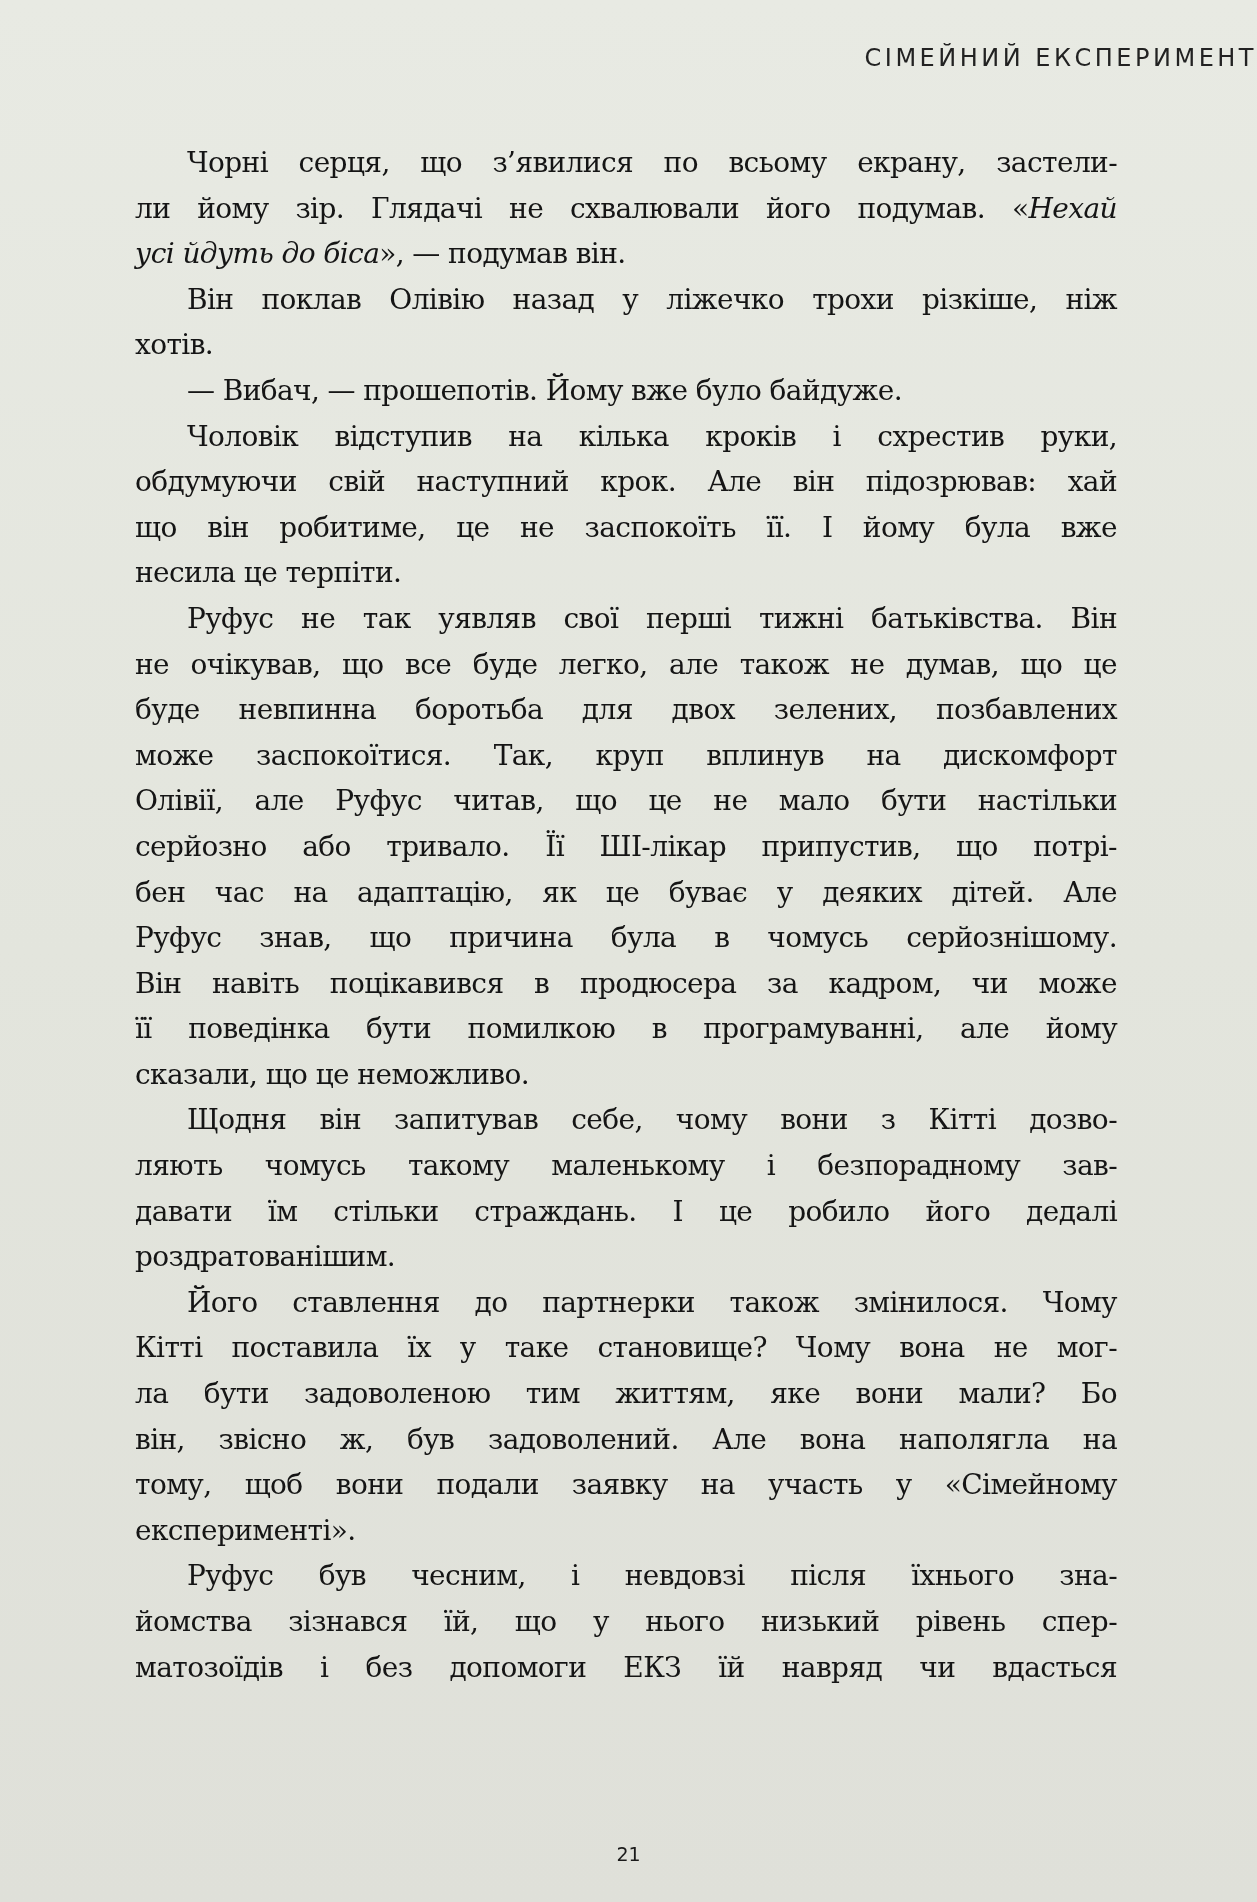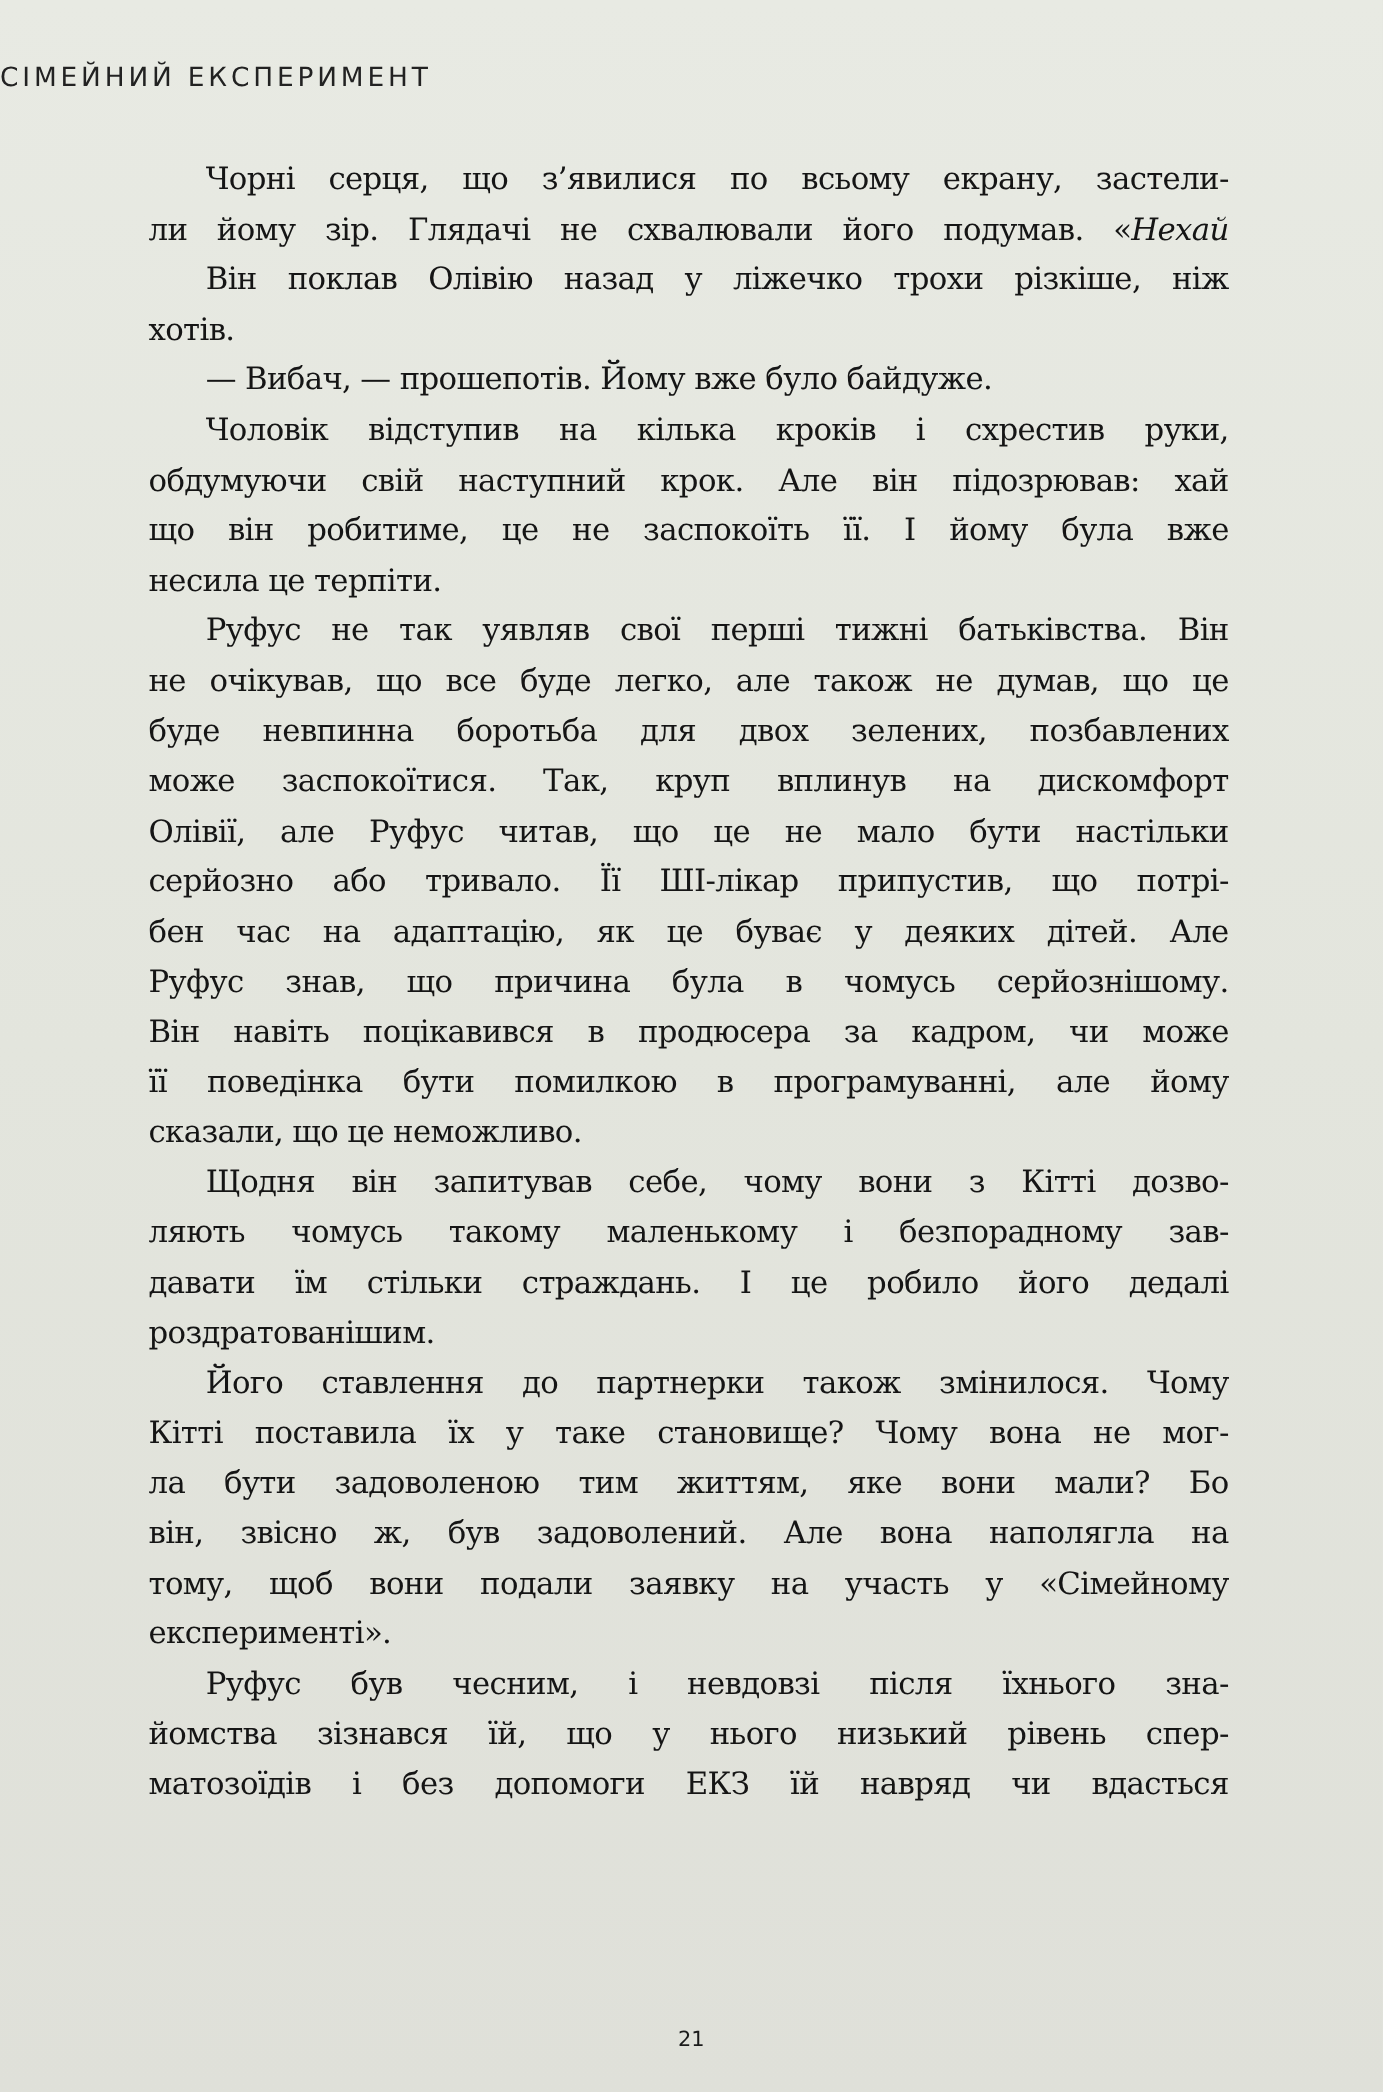--- a/index.html
+++ b/index.html
@@ -19,26 +19,25 @@
       position: absolute;
       left: 0; top: 0;
       width: 1257px;
       height: 1902px;
     }
     .running-head {
       position: absolute;
       top: 44px;
       left: 0;
       width: 1257px;
-      text-align: left;
+      text-align: right;
       font-family: "DejaVu Sans", sans-serif;
       font-size: 24px;
       letter-spacing: 3.5px;
       color: #222;
-      margin-top: 12px;
     }
     .text-block {
       position: absolute;
       left: 135px;
       top: 140px;
       width: 982px;
       font-family: "DejaVu Serif", serif;
       font-size: 28px;
       line-height: 45.6px;
       color: #151515;
@@ -73,20 +72,21 @@
   </style>
 </head>
 <body>
 
 <div class="page">
   <div class="running-head">СІМЕЙНИЙ ЕКСПЕРИМЕНТ</div>
 
   <div class="text-block">
     <span class="line indent"><span>Чорні серця, що з’явилися по всьому екрану, застели-</span></span>
     <span class="line"><span>ли йому зір. Глядачі не схвалювали його подумав. «</span><span class="it">Нехай</span></span>
+    <span class="line last"><span class="it">усі йдуть до біса</span><span>», — подумав він.</span></span>
     <span class="line indent"><span>Він поклав Олівію назад у ліжечко трохи різкіше, ніж</span></span>
     <span class="line last"><span>хотів.</span></span>
     <span class="line indent last"><span>— Вибач, — прошепотів. Йому вже було байдуже.</span></span>
     <span class="line indent"><span>Чоловік відступив на кілька кроків і схрестив руки,</span></span>
     <span class="line"><span>обдумуючи свій наступний крок. Але він підозрював: хай</span></span>
     <span class="line"><span>що він робитиме, це не заспокоїть її. І йому була вже</span></span>
     <span class="line last"><span>несила це терпіти.</span></span>
     <span class="line indent"><span>Руфус не так уявляв свої перші тижні батьківства. Він</span></span>
     <span class="line"><span>не очікував, що все буде легко, але також не думав, що це</span></span>
     <span class="line"><span>буде невпинна боротьба для двох зелених, позбавлених</span></span>

